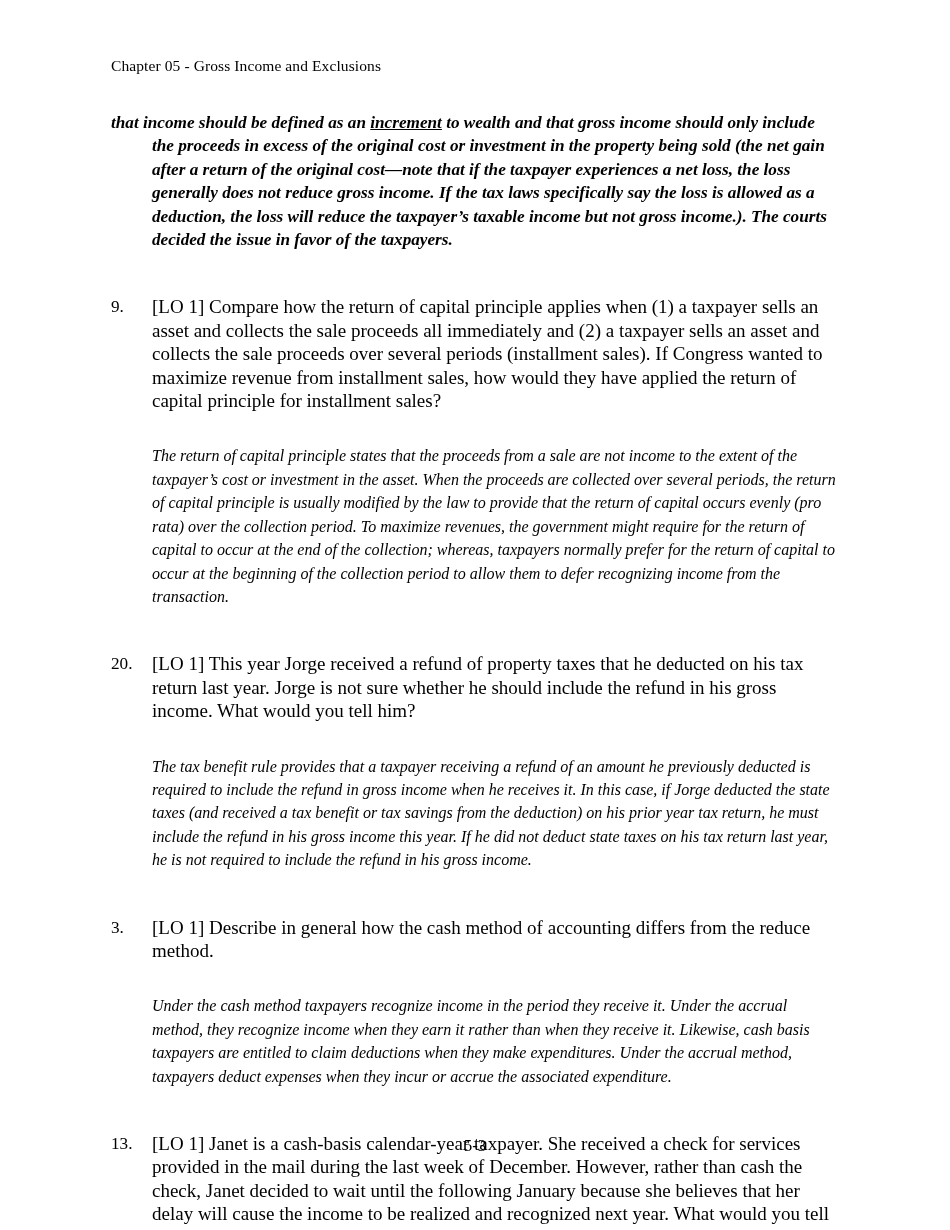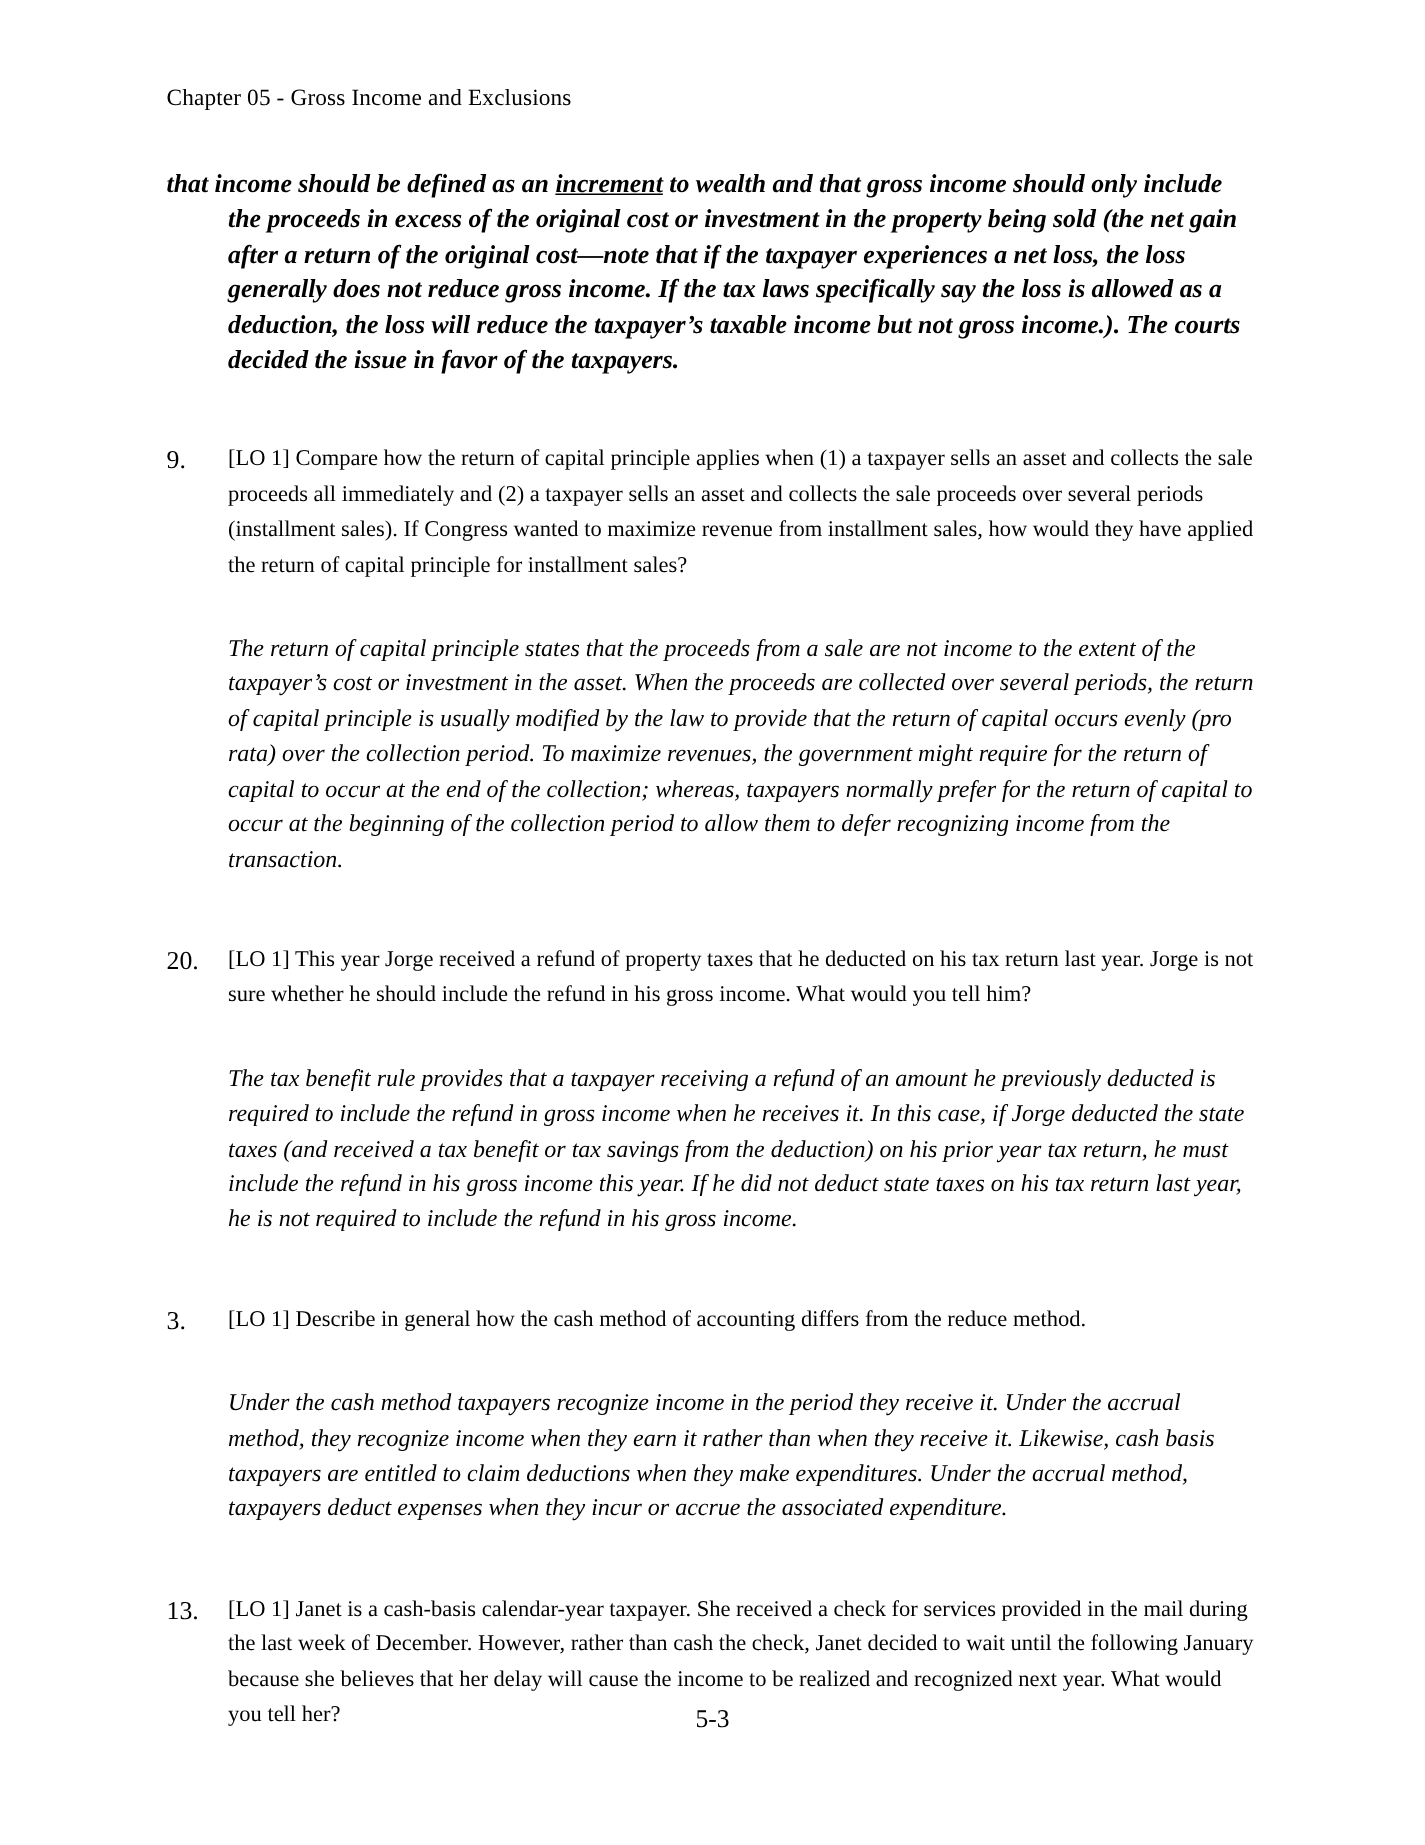--- a/index.html
+++ b/index.html
@@ -57,21 +57,21 @@
     margin-bottom: 13px;
   }
   .qnum {
     position: absolute;
     left: 0;
     top: 0;
     font-size: 17.2px;
     line-height: 23.4px;
   }
   .qtext {
-    font-size: 15px;
+    font-size: 19px;
     line-height: 23.4px;
     margin-top: 44px;
   }
   .answer {
     font-style: italic;
     padding-left: 41px;
     margin-bottom: 18px;
     font-size: 16px;
     line-height: 23.4px;
     margin-top: 32px;

